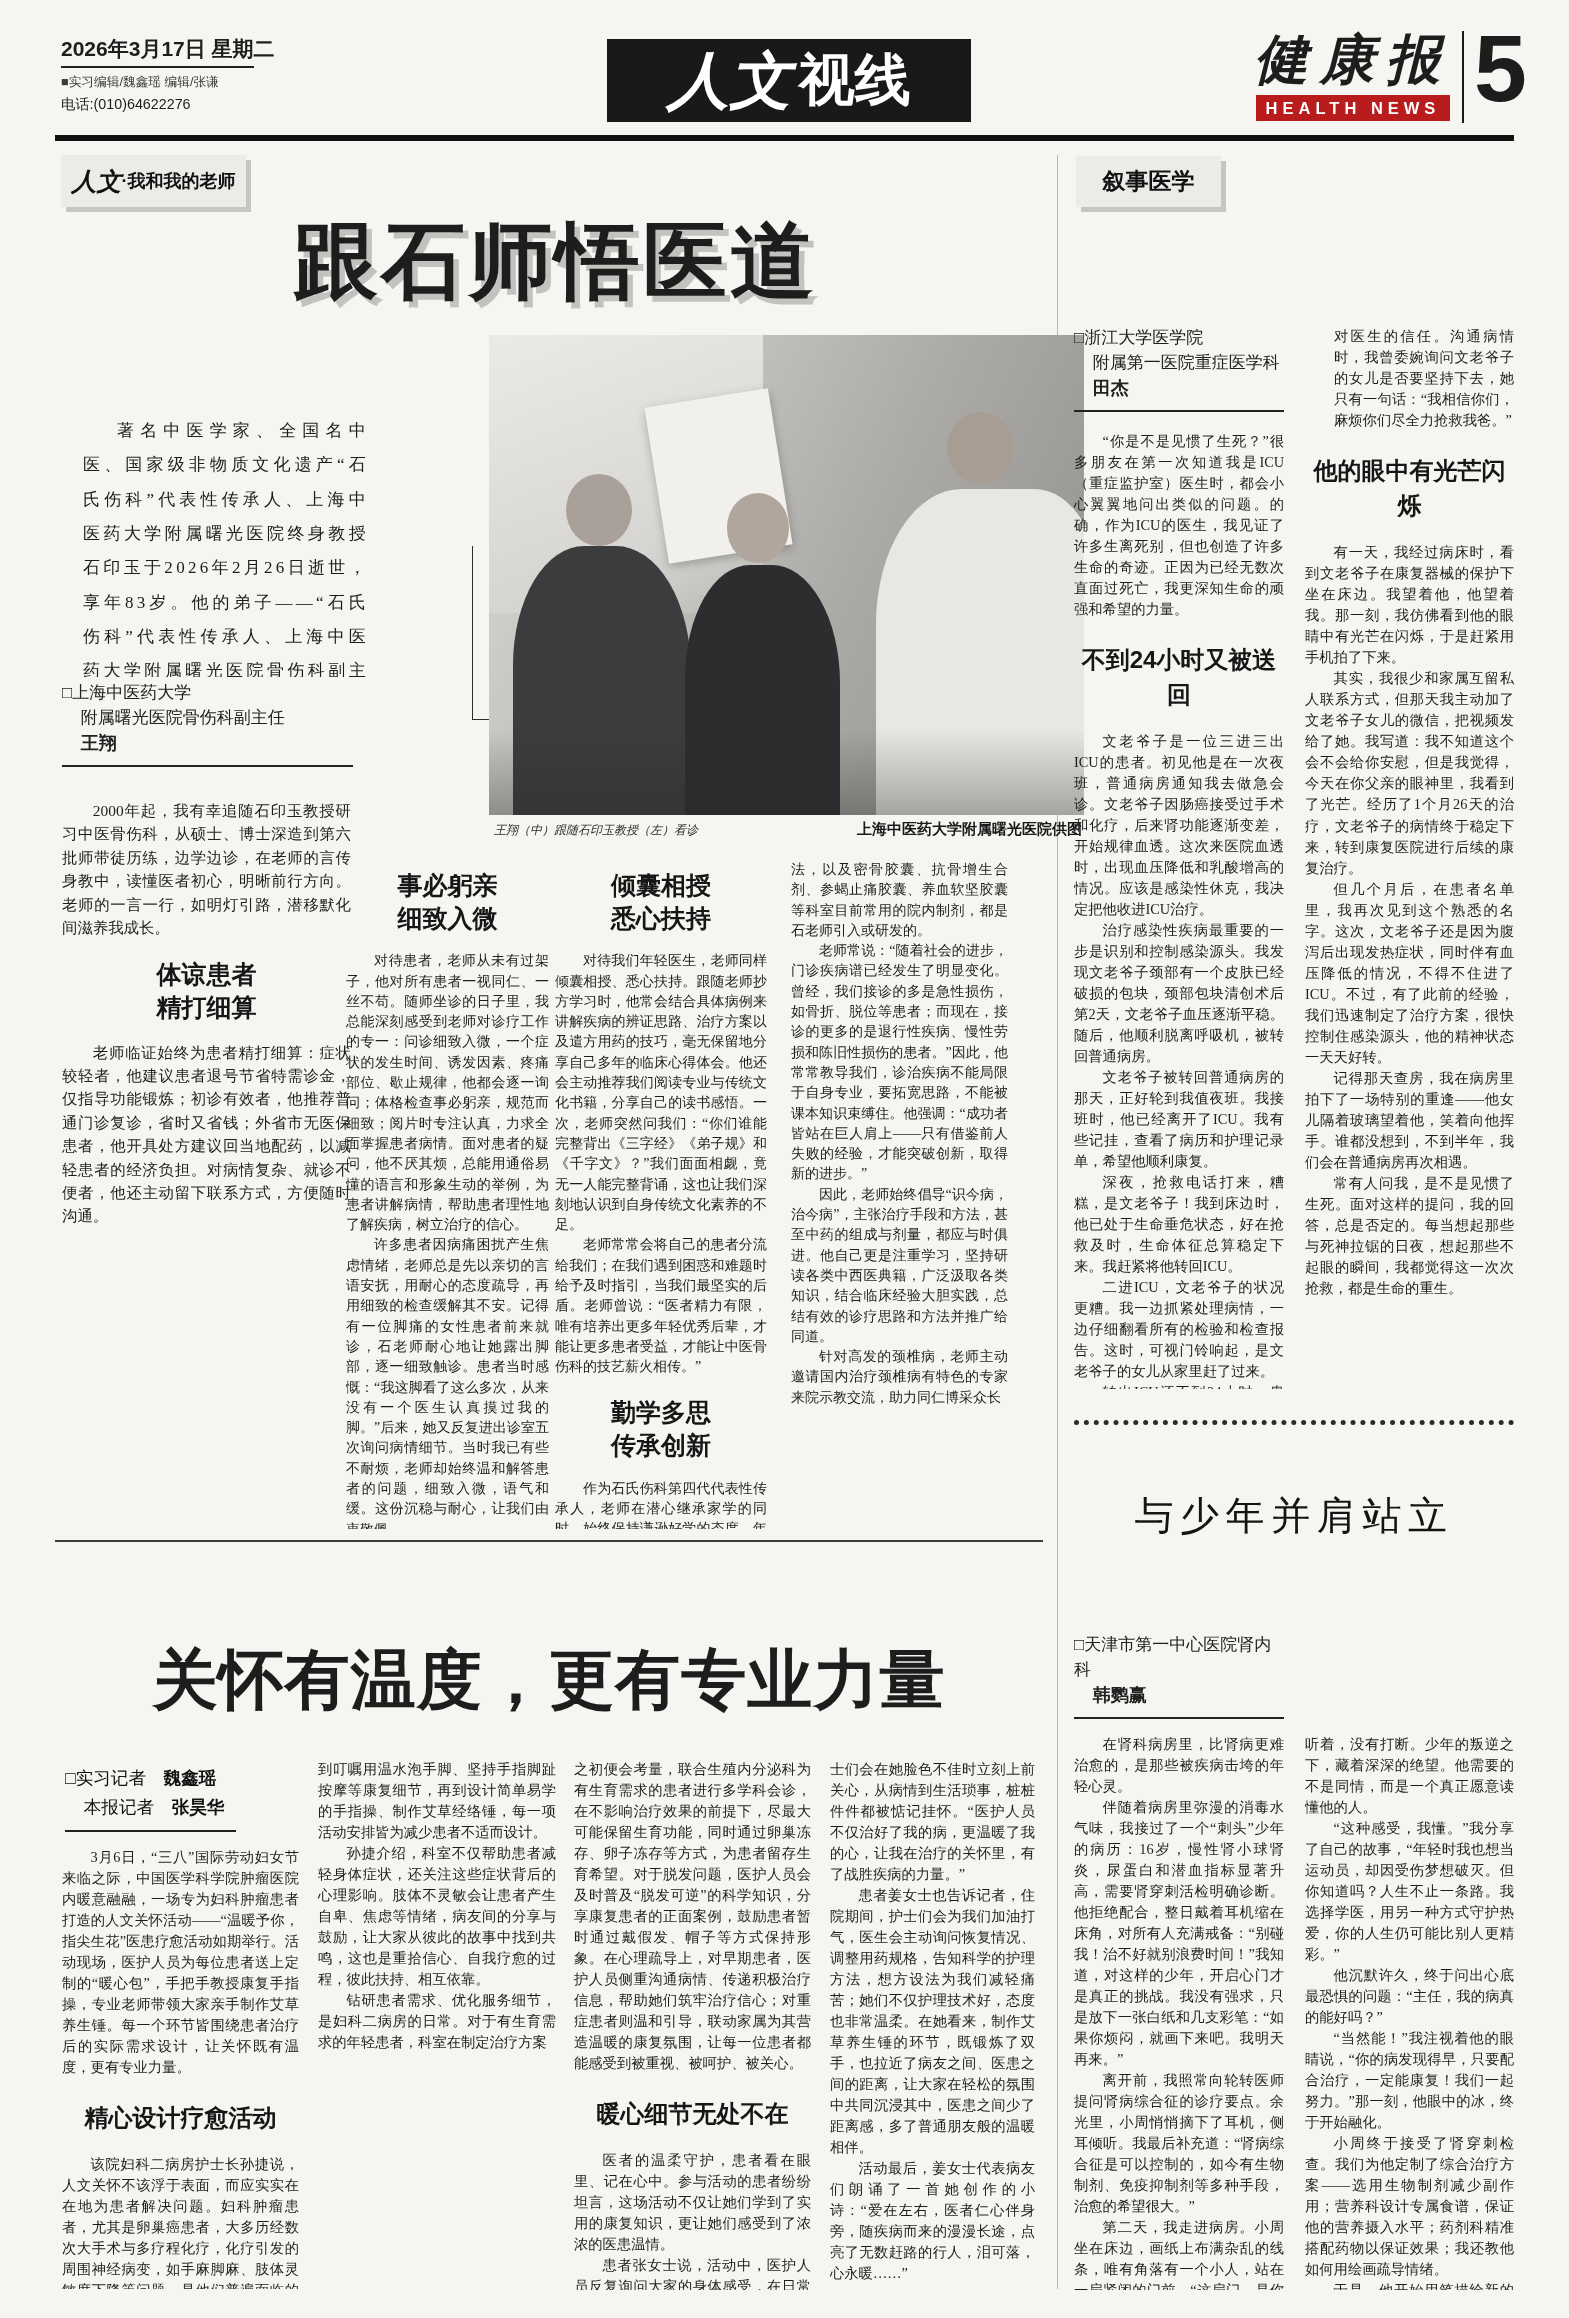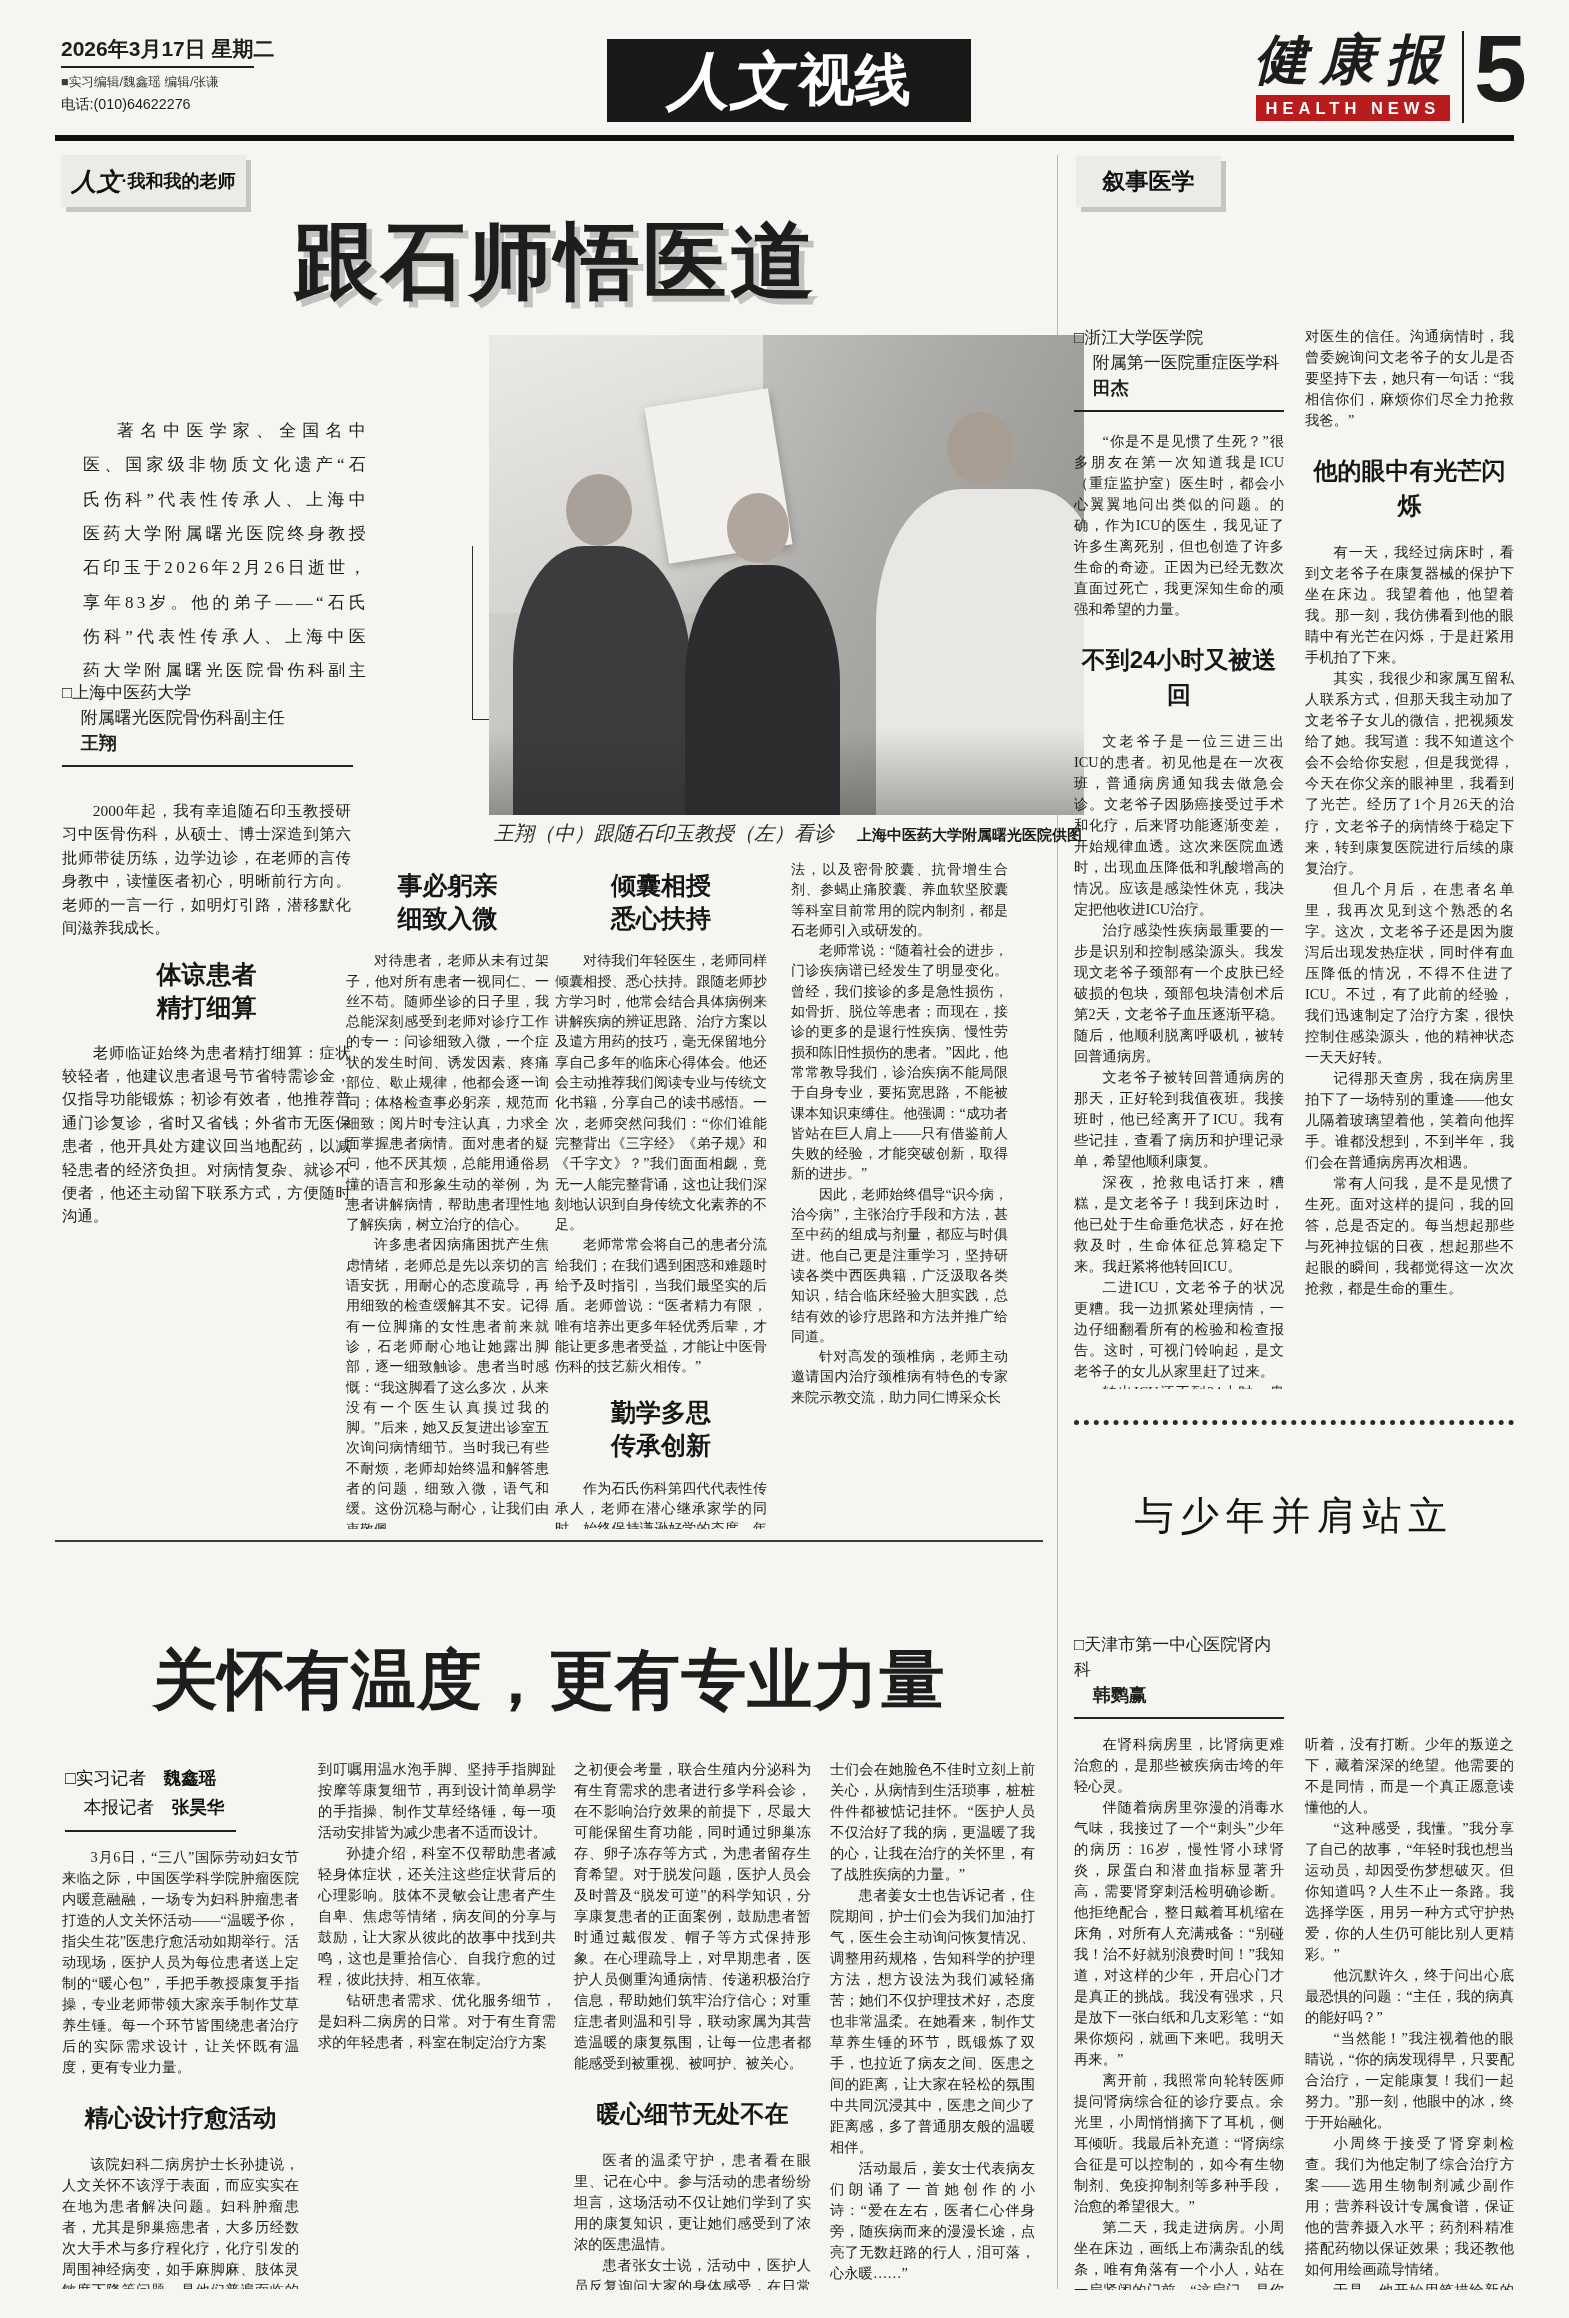--- a/index.html
+++ b/index.html
@@ -17,21 +17,21 @@
       font-size:25px;line-height:1.32;margin:18.7px 0 16.5px 0;text-indent:0;color:#161616;}
   .sh1line{font-family:"Liberation Sans","DejaVu Sans",sans-serif;font-weight:bold;text-align:center;
       font-size:24px;margin:22px 0 18.7px 0;text-indent:0;color:#161616;}
   .tagbox{position:absolute;background:#ebebe8;box-shadow:5px 5px 0 #c6c5c1;
       display:flex;align-items:center;justify-content:center;color:#111;}
   .rule{position:absolute;background:#222;}
   .authorblock{font-family:"Liberation Sans","DejaVu Sans",sans-serif;font-size:17px;line-height:1.45;color:#222;}
   .authorblock .nm{font-weight:bold;font-size:18px;}
   .authorblock .arule{display:block;width:100%;height:1.7px;background:#222;margin-top:8.8px;}
   .caprow{display:flex;justify-content:space-between;align-items:baseline;}
-  .capL{font-style:italic;font-size:20px;color:#2a2a2a;}
+  .capL{font-style:italic;font-size:12px;color:#2a2a2a;}
   .capR{font-family:"Liberation Sans","DejaVu Sans",sans-serif;font-weight:bold;font-size:15px;color:#1a1a1a;}
   .dottedrule{position:absolute;border-top:5.5px dotted #2b2b2b;}
   .vrule{position:absolute;width:1.1px;background:#b8b6b1;}
   .bylines{font-family:"Liberation Sans","DejaVu Sans",sans-serif;font-size:17.6px;line-height:1.65;color:#111;}
   .bylines b{font-weight:bold;}
   
   .photo{position:absolute;background:linear-gradient(115deg,#dcdad6 0%,#c6c4c0 28%,#abaaa6 58%,#8f8e8a 100%);overflow:hidden;}
   .ph-win{position:absolute;left:0;top:0;width:46%;height:58%;background:linear-gradient(160deg,#eceae6 0%,#d8d6d2 70%,rgba(216,214,210,0) 100%);}
   .ph-fig-l{position:absolute;left:4%;bottom:-6%;width:30%;height:62%;background:#3c3c3e;border-radius:40% 42% 8% 8%;}
   .ph-head-l{position:absolute;left:13%;top:29%;width:11%;height:15%;background:#a9a099;border-radius:50%;}
@@ -182,21 +182,21 @@
     <h3 class="sh1line">不到24小时又被送回</h3>
     <p>文老爷子是一位三进三出ICU的患者。初见他是在一次夜班，普通病房通知我去做急会诊。文老爷子因肠癌接受过手术和化疗，后来肾功能逐渐变差，开始规律血透。这次来医院血透时，出现血压降低和乳酸增高的情况。应该是感染性休克，我决定把他收进ICU治疗。</p>
     <p>治疗感染性疾病最重要的一步是识别和控制感染源头。我发现文老爷子颈部有一个皮肤已经破损的包块，颈部包块清创术后第2天，文老爷子血压逐渐平稳。随后，他顺利脱离呼吸机，被转回普通病房。</p>
     <p>文老爷子被转回普通病房的那天，正好轮到我值夜班。我接班时，他已经离开了ICU。我有些记挂，查看了病历和护理记录单，希望他顺利康复。</p>
     <p>深夜，抢救电话打来，糟糕，是文老爷子！我到床边时，他已处于生命垂危状态，好在抢救及时，生命体征总算稳定下来。我赶紧将他转回ICU。</p>
     <p>二进ICU，文老爷子的状况更糟。我一边抓紧处理病情，一边仔细翻看所有的检验和检查报告。这时，可视门铃响起，是文老爷子的女儿从家里赶了过来。</p>
     <p>转出ICU还不到24小时，患者就又被送到了抢救室，家属能理解吗？怎么和她谈？我不知如何解释，但还是硬着头皮走向大门。大门打开，没等我开口，文老爷子的女儿抢着说：“还好是您！多亏是您在上班！”这种绝对的信赖让我镇定下来。经过全面筛查，最终我们将感染源头锁定在消化道，感染指标反复波动。病情的反复考验着医生的智慧，也考验着家属</p>
   </div>
 
   <div class="col t26" style="left:1305px;top:326px;width:209px;height:1063px;">
-    <p style="text-indent:0;">对医生的信任。沟通病情时，我曾委婉询问文老爷子的女儿是否要坚持下去，她只有一句话：“我相信你们，麻烦你们尽全力抢救我爸。”</p>
+    <p style="text-indent:0;margin-left:29px;">对医生的信任。沟通病情时，我曾委婉询问文老爷子的女儿是否要坚持下去，她只有一句话：“我相信你们，麻烦你们尽全力抢救我爸。”</p>
     <h3 class="sh1line">他的眼中有光芒闪烁</h3>
     <p>有一天，我经过病床时，看到文老爷子在康复器械的保护下坐在床边。我望着他，他望着我。那一刻，我仿佛看到他的眼睛中有光芒在闪烁，于是赶紧用手机拍了下来。</p>
     <p>其实，我很少和家属互留私人联系方式，但那天我主动加了文老爷子女儿的微信，把视频发给了她。我写道：我不知道这个会不会给你安慰，但是我觉得，今天在你父亲的眼神里，我看到了光芒。经历了1个月26天的治疗，文老爷子的病情终于稳定下来，转到康复医院进行后续的康复治疗。</p>
     <p>但几个月后，在患者名单里，我再次见到这个熟悉的名字。这次，文老爷子还是因为腹泻后出现发热症状，同时伴有血压降低的情况，不得不住进了ICU。不过，有了此前的经验，我们迅速制定了治疗方案，很快控制住感染源头，他的精神状态一天天好转。</p>
     <p>记得那天查房，我在病房里拍下了一场特别的重逢——他女儿隔着玻璃望着他，笑着向他挥手。谁都没想到，不到半年，我们会在普通病房再次相遇。</p>
     <p>常有人问我，是不是见惯了生死。面对这样的提问，我的回答，总是否定的。每当想起那些与死神拉锯的日夜，想起那些不起眼的瞬间，我都觉得这一次次抢救，都是生命的重生。</p>
   </div>
 
   <div class="dottedrule" style="left:1074px;top:1420px;width:440px;"></div>
 

